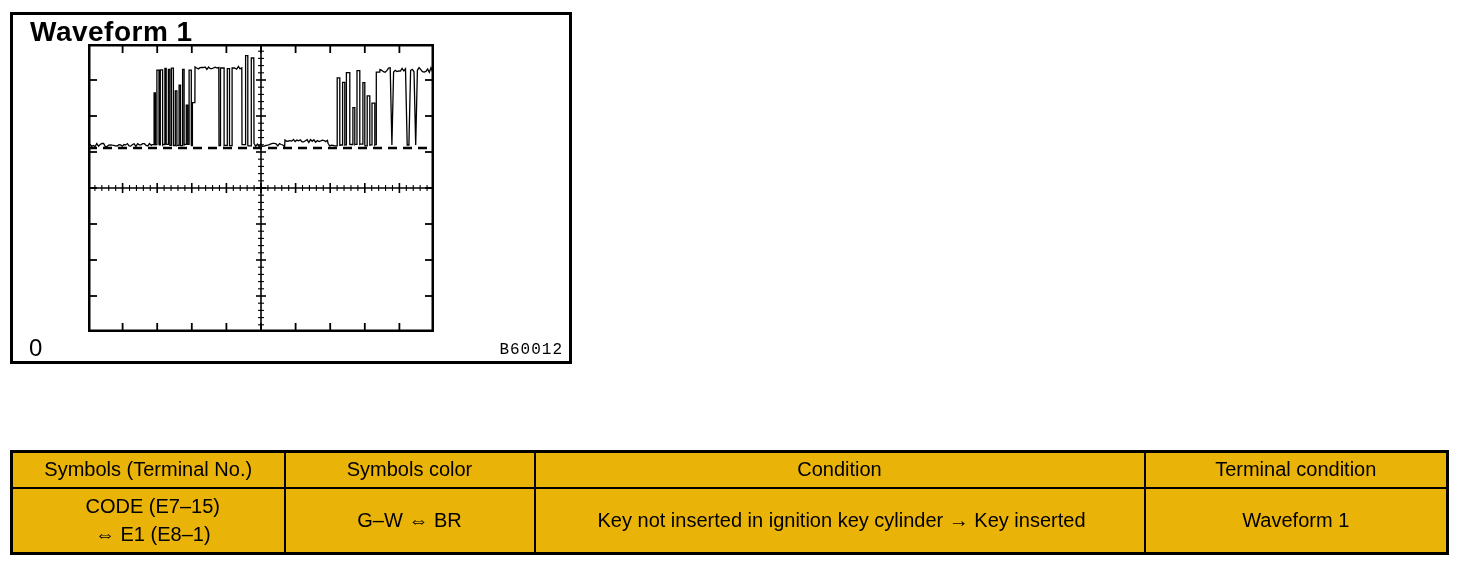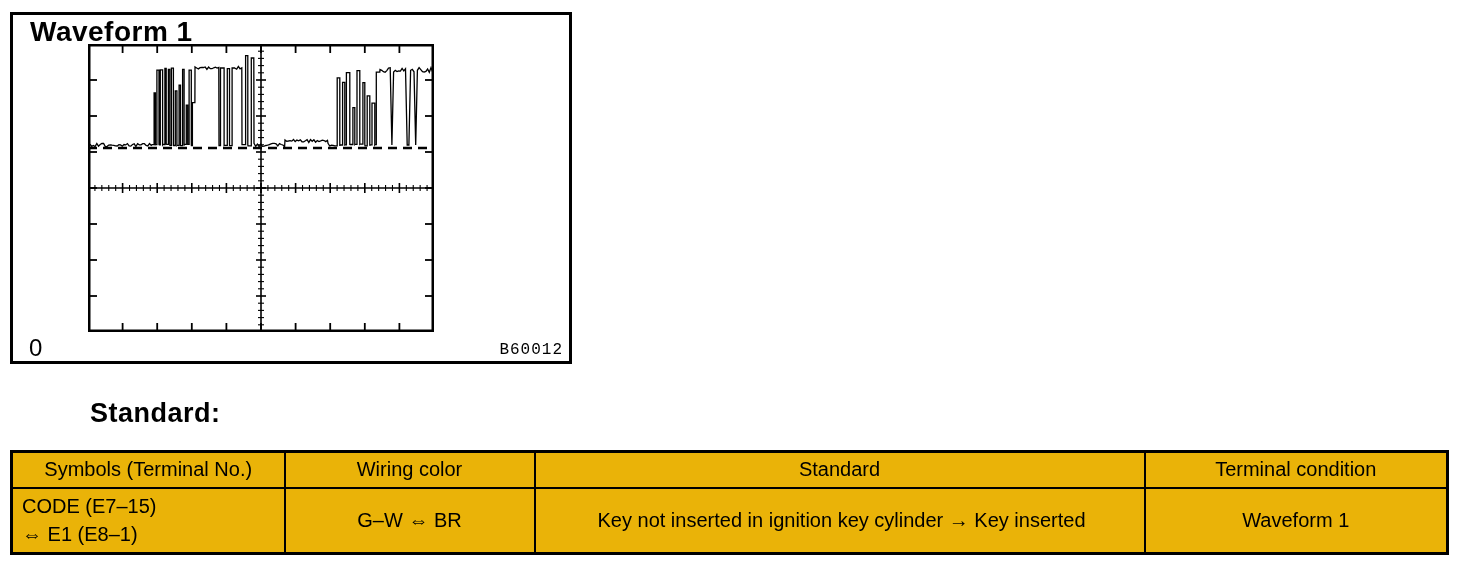--- a/index.html
+++ b/index.html
@@ -17,21 +17,21 @@
   .figure-code { position:absolute; right:6px; bottom:3px; font-size:16px; letter-spacing:1px; line-height:1;font-family:Liberation Mono, monospace; }
 
   
   .standard-heading { position:absolute; left:90px; top:398px; font-size:27px; font-weight:bold; letter-spacing:0.5px; }
 
   
   table.spec { position:absolute; left:10px; top:450px; width:1436px; border-collapse:collapse; table-layout:fixed; background:#eab308; border:3px solid #000; }
   table.spec th, table.spec td { border:2px solid #000; font-weight:normal; font-size:20px; overflow:hidden; }
   table.spec thead th { height:36px; text-align:center; vertical-align:middle; }
   table.spec tbody td { height:66px; vertical-align:middle; }
-  td.c-symbols { text-align:left; padding-left:9px; line-height:28px; }
+  td.c-symbols { text-align:center; padding-left:9px; line-height:28px; }
   td.c-wiring  { text-align:center; }
   td.c-cond    { text-align:center; padding-left:4px; }
   td.c-spec    { text-align:center; }
 </style>
 </head>
 <body>
 
 <div class="page">
 
   <div class="figure-box">
@@ -163,34 +163,33 @@
         <line x1="170" y1="280.8" x2="176" y2="280.8" stroke="#000" stroke-width="1.1"></line>
         <line x1="0" y1="104" x2="346" y2="104" stroke="#000" stroke-width="2.6" stroke-dasharray="9 6"></line>
         <path id="wave-path" fill="none" stroke="#000" stroke-width="1.3" d="M2.0,100.1L3.7,102.4L5.4,101.4L7.1,102.5L8.8,99.5L10.5,102.2L12.2,100.5L13.9,99.5L15.6,99.5L17.3,102.6L19.0,102.6L20.7,101.1L22.4,100.8L24.1,101.2L25.8,101.4L27.5,101.9L29.2,102.0L30.9,100.7L32.6,100.9L34.3,102.2L36.0,100.5L37.7,100.9L39.4,99.6L41.1,101.8L42.8,102.1L44.5,100.5L46.2,99.9L47.9,102.6L49.6,99.7L51.3,100.8L53.0,100.9L54.7,99.7L56.4,99.7L58.1,101.4L59.8,101.9L61.5,99.6L63.2,101.4L64.0,100.7L66.1,100.7L66.1,48.8L67.4,48.8L67.4,100.7L67.6,100.6L68.9,100.6L68.9,26.1L71.0,26.1L71.0,100.6L71.2,100.8L72.3,100.8L72.3,25.9L74.6,25.9L74.6,100.8L74.8,100.5L76.9,100.5L76.9,24.5L78.2,24.5L78.2,100.5L78.3,100.3L80.4,100.3L80.4,25.5L81.8,25.5L81.8,100.3L81.9,101.4L83.4,101.4L83.4,24.1L85.4,24.1L85.4,101.4L85.5,101.5L87.3,101.5L87.3,46.8L88.9,46.8L88.9,101.5L89.1,101.3L91.1,101.3L91.1,41.1L92.5,41.1L92.5,101.3L92.7,101.6L94.6,101.6L94.6,25.4L96.1,25.4L96.1,101.6L96.3,100.4L98.3,100.4L98.3,61.2L99.7,61.2L99.7,100.4L99.8,100.4L101.1,100.4L101.1,26.1L103.3,26.1L103.3,100.4L103.4,101.5L104.4,101.5L104.4,58.7L106.9,58.7L107.0,23.0L108.7,24.0L110.4,24.9L112.1,23.7L113.8,23.4L115.5,23.5L117.2,23.0L118.9,25.3L120.6,23.0L122.3,24.6L124.0,24.7L125.7,23.8L127.4,23.2L129.1,24.1L130.8,23.4L131.0,101.5L132.5,101.5L132.5,24.0L136.1,24.0L136.1,101.5L136.3,101.4L139.3,101.4L139.3,24.7L141.5,24.7L141.5,101.4L141.7,101.6L144.1,101.6L144.1,24.0L146.8,24.0L147.0,24.2L148.7,25.2L150.4,22.5L152.1,24.8L153.8,23.8L154.0,100.6L157.6,100.6L157.6,11.6L159.8,11.6L159.8,100.6L160.0,101.9L163.3,101.9L163.3,14.0L165.8,14.0L166.0,99.4L167.7,102.3L169.4,100.1L171.1,102.6L172.8,100.1L174.5,102.4L176.2,102.1L177.9,101.5L179.6,101.2L181.3,100.6L183.0,99.9L184.7,99.4L186.4,99.3L188.1,99.8L189.8,101.9L191.5,99.6L193.2,100.5L194.9,101.0L196.6,102.7L197.0,95.9L198.7,97.2L200.4,97.0L202.1,96.7L203.8,97.1L205.5,95.5L207.2,97.6L208.9,96.1L210.6,96.8L212.3,95.9L214.0,97.8L215.7,97.8L217.4,96.8L219.1,95.7L220.8,98.4L222.5,95.6L224.2,97.3L225.9,95.8L227.6,98.2L229.3,96.6L231.0,97.5L232.7,96.9L234.4,96.2L236.1,96.5L237.8,97.6L239.5,96.3L240.0,99.3L241.7,102.0L243.4,101.2L245.1,101.3L246.8,101.9L247.0,101.9L249.2,101.9L249.2,33.8L251.8,33.8L251.8,101.9L252.0,101.0L254.6,101.0L254.6,38.4L256.8,38.4L256.8,101.0L257.0,100.9L258.4,100.9L258.4,28.7L261.8,28.7L261.8,100.9L262.0,100.5L264.9,100.5L264.9,63.6L266.8,63.6L266.8,100.5L267.0,100.3L269.0,100.3L269.0,26.7L271.8,26.7L271.8,100.3L272.0,100.1L274.9,100.1L274.9,38.6L276.8,38.6L276.8,100.1L277.0,101.8L279.2,101.8L279.2,51.9L281.8,51.9L281.8,101.8L282.0,100.9L284.0,100.9L284.0,59.1L286.8,59.1L286.8,100.9L287.0,100.6L288.3,100.6L288.3,28.2L291.8,28.2L292.0,25.5L293.7,26.3L295.4,27.7L297.1,28.3L298.8,26.6L300.5,24.1L302.2,23.7L303.9,101.0L305.6,28.1L307.3,26.4L309.0,27.5L310.7,26.9L312.4,27.1L314.1,24.4L315.8,26.8L317.5,24.7L319.2,101.0L320.9,101.0L322.6,26.3L324.3,25.4L326.0,27.8L327.7,101.0L329.4,26.3L331.1,23.6L332.8,25.6L334.5,27.6L336.2,28.0L337.9,27.4L339.6,25.0L341.3,28.3L343.0,23.6L344.7,28.3"></path>
     </svg>
 
 
     <div class="zero-label">0</div>
     <div class="figure-code">B60012</div>
   </div>
 
-  <div class="standard-heading">Standard:</div>
 
   <table class="spec">
     <colgroup>
       <col style="width:273px">
         <col style="width:250px">
         <col style="width:610px">
         <col style="width:303px">
     </colgroup>
     <thead>
       <tr>
         <th>Symbols (Terminal No.)</th>
-        <th>Wiring color</th>
-        <th>Standard</th>
+        <th>Symbols color</th>
+        <th>Condition</th>
         <th>Terminal condition</th>
       </tr>
     </thead>
     <tbody>
       <tr>
         <td class="c-symbols">
           <div>CODE (E7–15)</div>
           <div>⇔ E1 (E8–1)</div>
         </td>
         <td class="c-wiring">G–W ⇔ BR</td>

